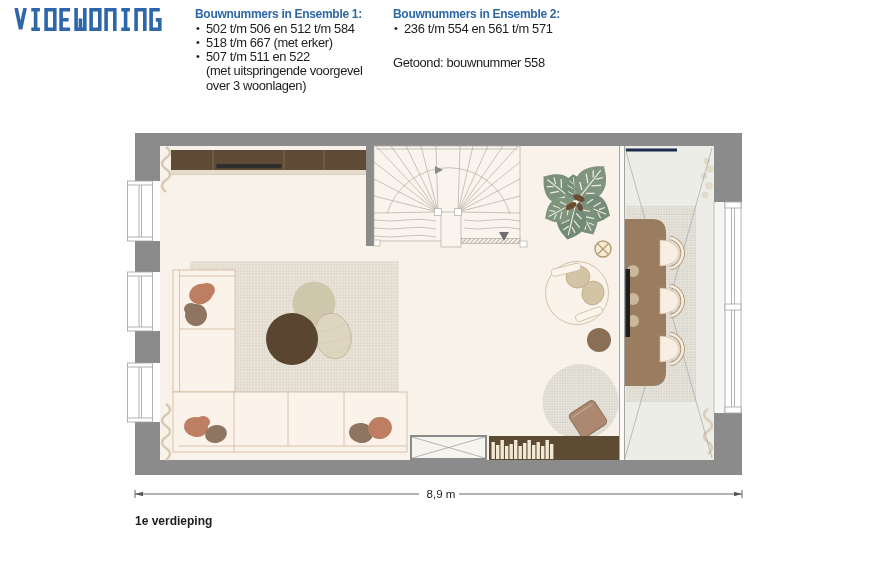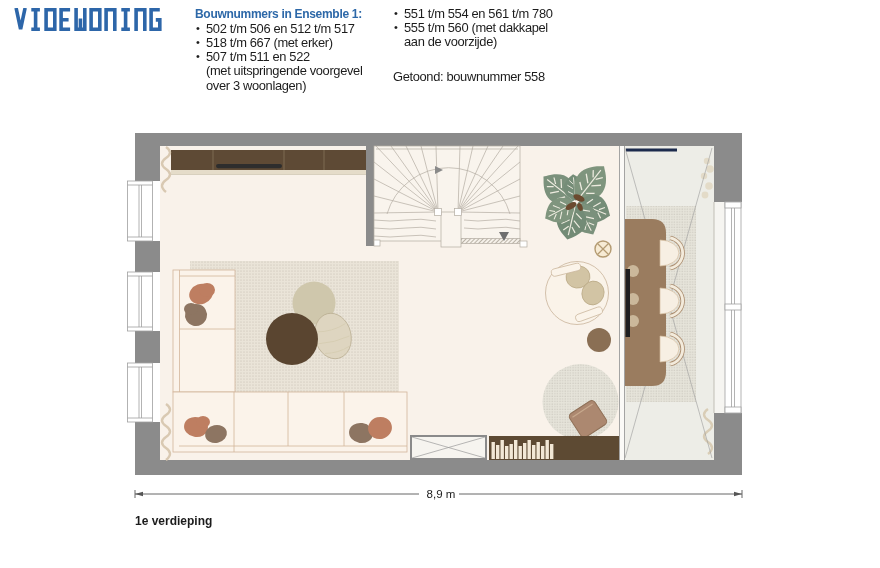--- a/index.html
+++ b/index.html
@@ -35,28 +35,28 @@
     <path d="M111.6 1.8 L111.6 21.2 M107.3 1.8 L115.9 1.8 M107.3 21.2 L115.9 21.2"></path>
 
     <path d="M122.1 23 L122.1 1.8 L130.8 1.8 L130.8 23"></path>
 
     <path d="M145.8 1.8 L137.1 1.8 L137.1 21.2 L145.8 21.2 L145.8 11.9 L141.8 11.9"></path>
   </g>
 </svg>
 
 <div class="tcol" style="left:195px;top:7px;width:185px;">
   <div class="h">Bouwnummers in Ensemble 1:</div>
-  <div class="li">502 t/m 506 en 512 t/m 517</div>
+  <div class="li">502 t/m 506 en 512 t/m 584</div>
   <div class="li">518 t/m 667 (met erker)</div>
   <div class="li">507 t/m 511 en 522<br>(met uitspringende voorgevel<br>over 3 woonlagen)</div>
 </div>
 
 <div class="tcol" style="left:393px;top:7px;width:185px;">
-  <div class="li">551 t/m 554 en 561 t/m 780</div>
-  <div class="li">555 t/m 560 (met dakkapel<br>aan de voorzijde)</div>
+  <div class="h">Bouwnummers in Ensemble 2:</div>
+  <div class="li">236 t/m 554 en 561 t/m 571</div>
   <div class="getoond">Getoond: bouwnummer 558</div>
 </div>
 
 <svg style="position:absolute;left:0;top:0" width="880" height="568" viewBox="0 0 880 568">
 <defs>
   <pattern id="dots1" width="3" height="3" patternUnits="userSpaceOnUse">
     <rect width="3" height="3" fill="#eae4d8"></rect>
     <circle cx="1" cy="1" r="0.55" fill="#c2bbac"></circle>
   </pattern>
   <pattern id="dots2" width="2.6" height="2.6" patternUnits="userSpaceOnUse">

